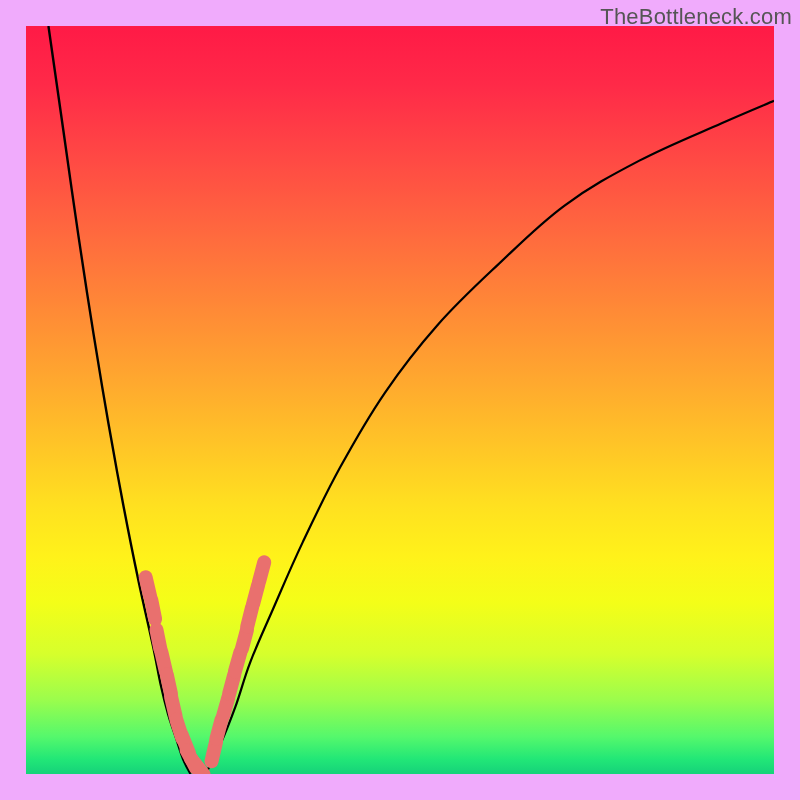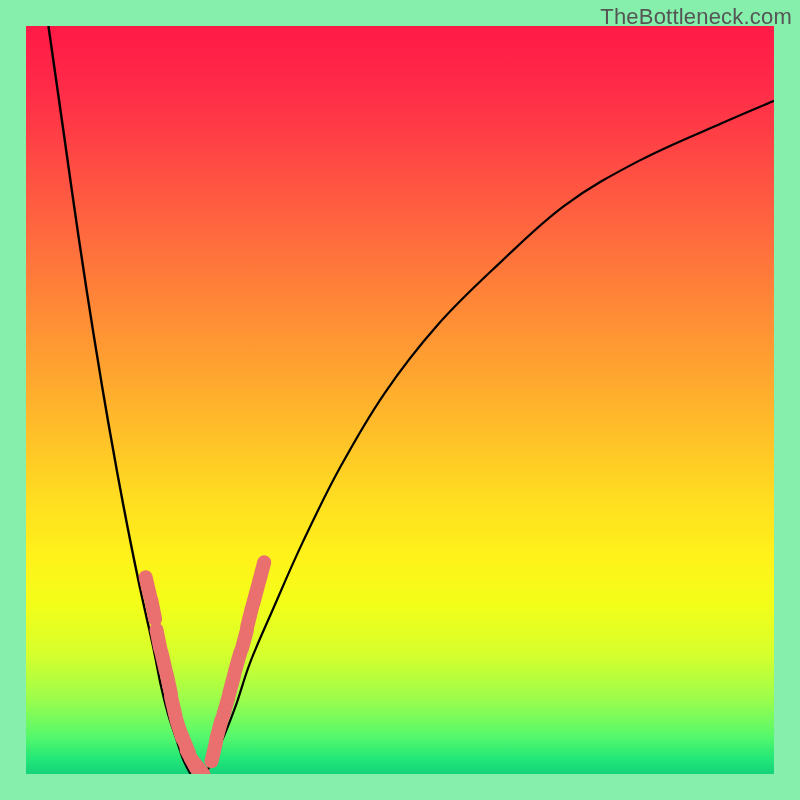--- a/index.html
+++ b/index.html
@@ -7,21 +7,21 @@
     padding: 0;
     width: 800px;
     height: 800px;
     overflow: hidden;
     font-family: Arial, Helvetica, sans-serif;
   }
   .frame {
     position: relative;
     width: 800px;
     height: 800px;
-    background: #86efac;
+    background: #f0abfc;
   }
   .plot-area {
     position: absolute;
     left: 26px;
     top: 26px;
     width: 748px;
     height: 748px;
     background: linear-gradient(to bottom,
       #ff1a46 0%,
       #ff2a48 8%,

